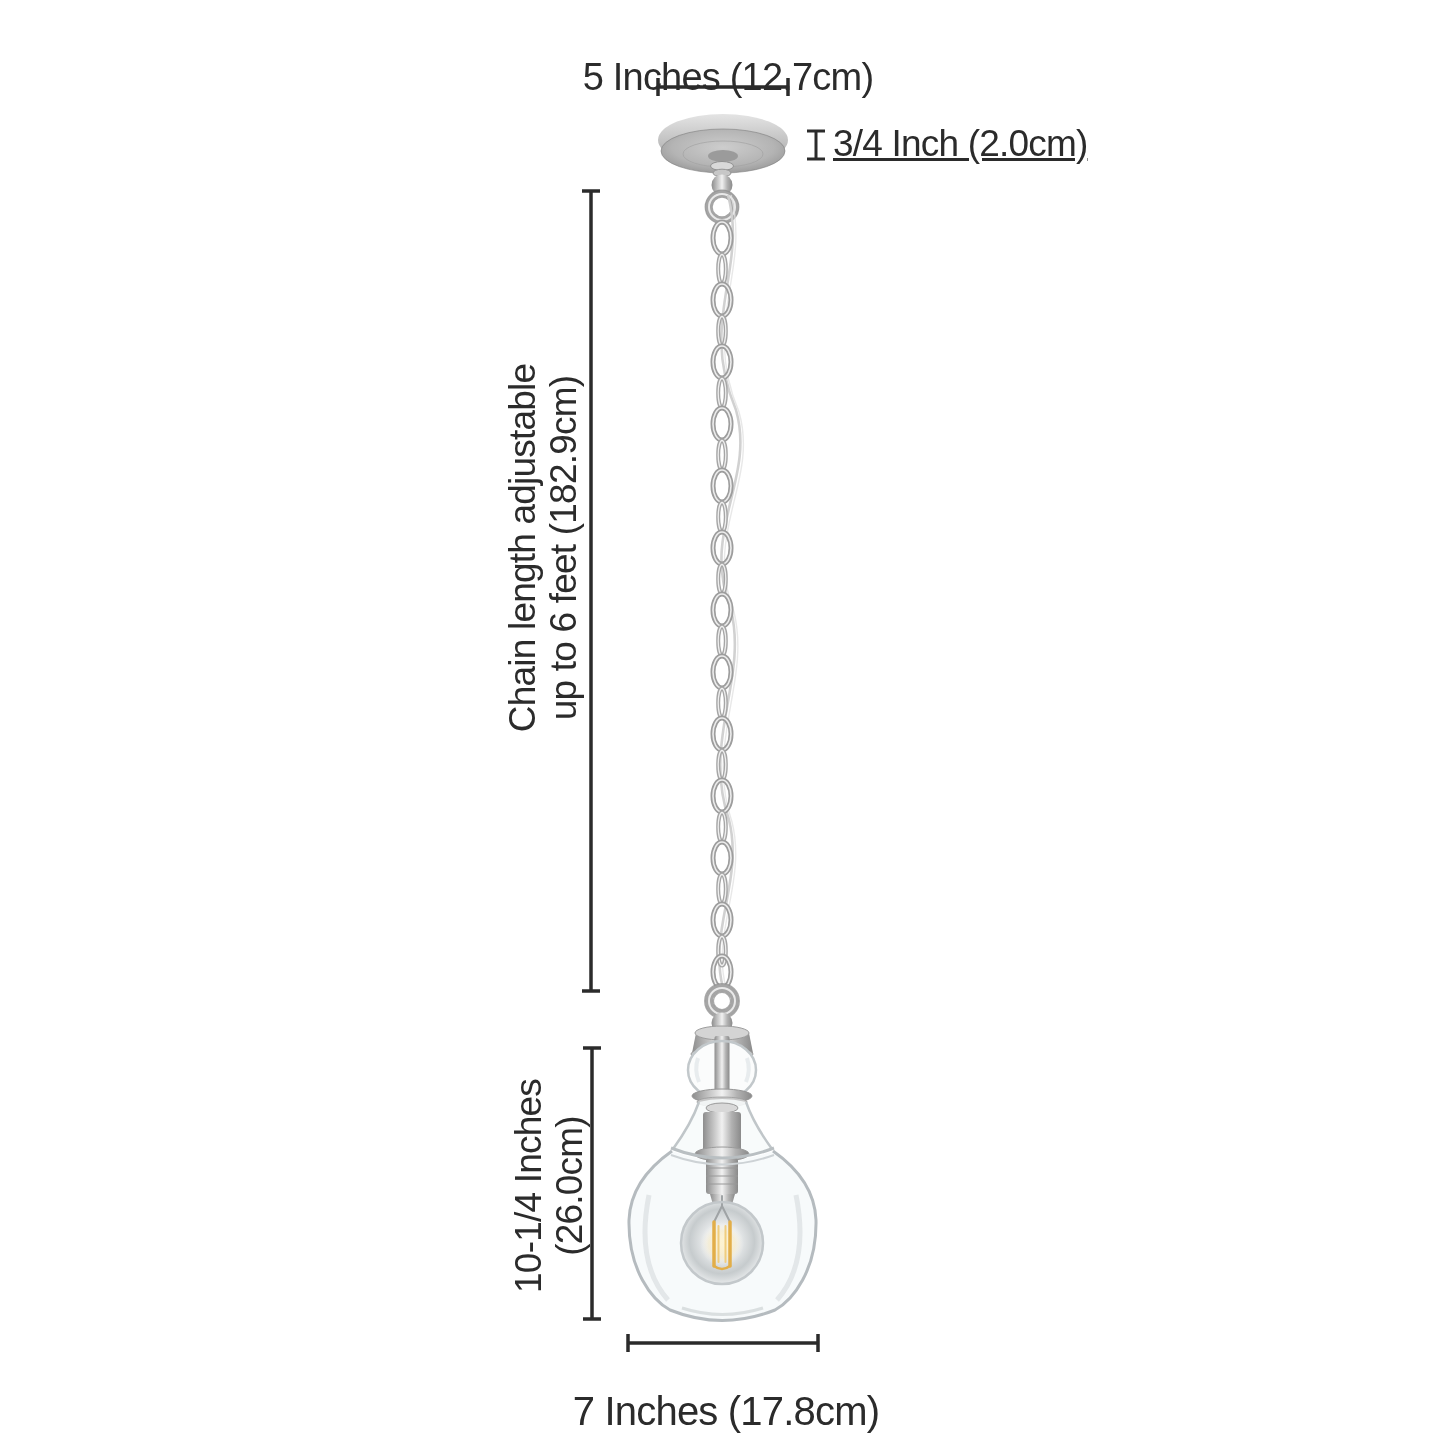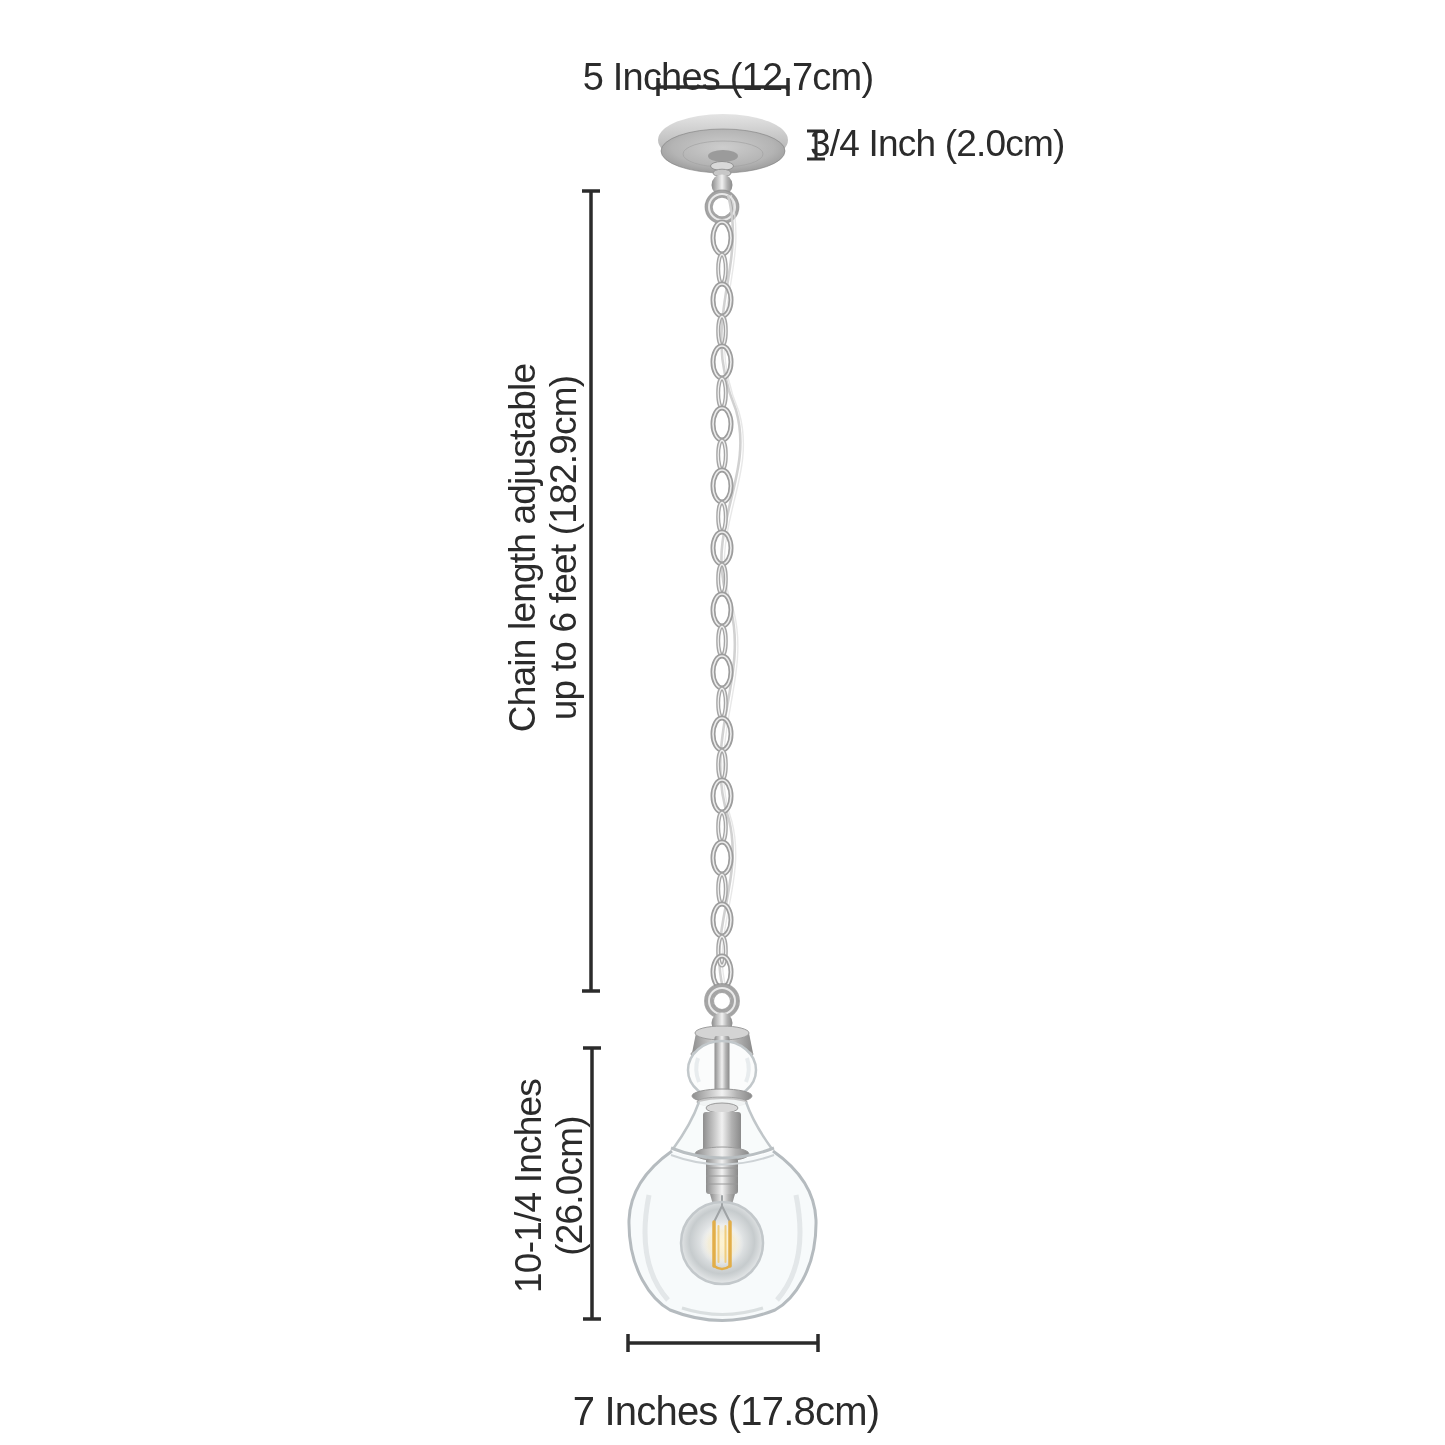--- a/index.html
+++ b/index.html
@@ -193,21 +193,21 @@
       <path d="M 671 1155 Q 722 1174 774 1155" stroke="#cdd2d5" stroke-width="2"></path>
       <path d="M 672 1151 C 645 1170 630 1192 629 1220 C 628 1270 652 1300 670 1310 Q 722 1331 775 1310 C 793 1300 817 1270 816 1220 C 815 1192 800 1170 773 1151" stroke="#b5bbbf" stroke-width="3"></path>
       <path d="M 649 1195 C 640 1240 646 1275 668 1300" stroke="#dfe3e5" stroke-width="5" opacity="0.85"></path>
       <path d="M 796 1195 C 805 1240 799 1275 777 1300" stroke="#dfe3e5" stroke-width="5" opacity="0.85"></path>
       <path d="M 682 1308 Q 722 1321 763 1308" stroke="#d5d9db" stroke-width="3" opacity="0.85"></path>
     </g>
   </svg>
 
   <div class="dim-label center-x lbl-38" style="left:728px;top:42px;margin-top:16px;">5 Inches (12.7cm)</div>
 
-  <div class="dim-label lbl-37" style="left:810px;top:125px;">3/4 Inch (2.0cm)</div>
+  <div class="dim-label lbl-37" style="left:833px;top:125px;text-decoration:underline;">3/4 Inch (2.0cm)</div>
 
   <div class="rot-label lbl-37" style="left:543px;top:548px;">
     <div class="line">Chain length adjustable</div>
     <div class="line">up to 6 feet (182.9cm)</div>
   </div>
 
   <div class="rot-label lbl-37" style="left:549px;top:1186px;">
     <div class="line">10-1/4 Inches</div>
     <div class="line">(26.0cm)</div>
   </div>

